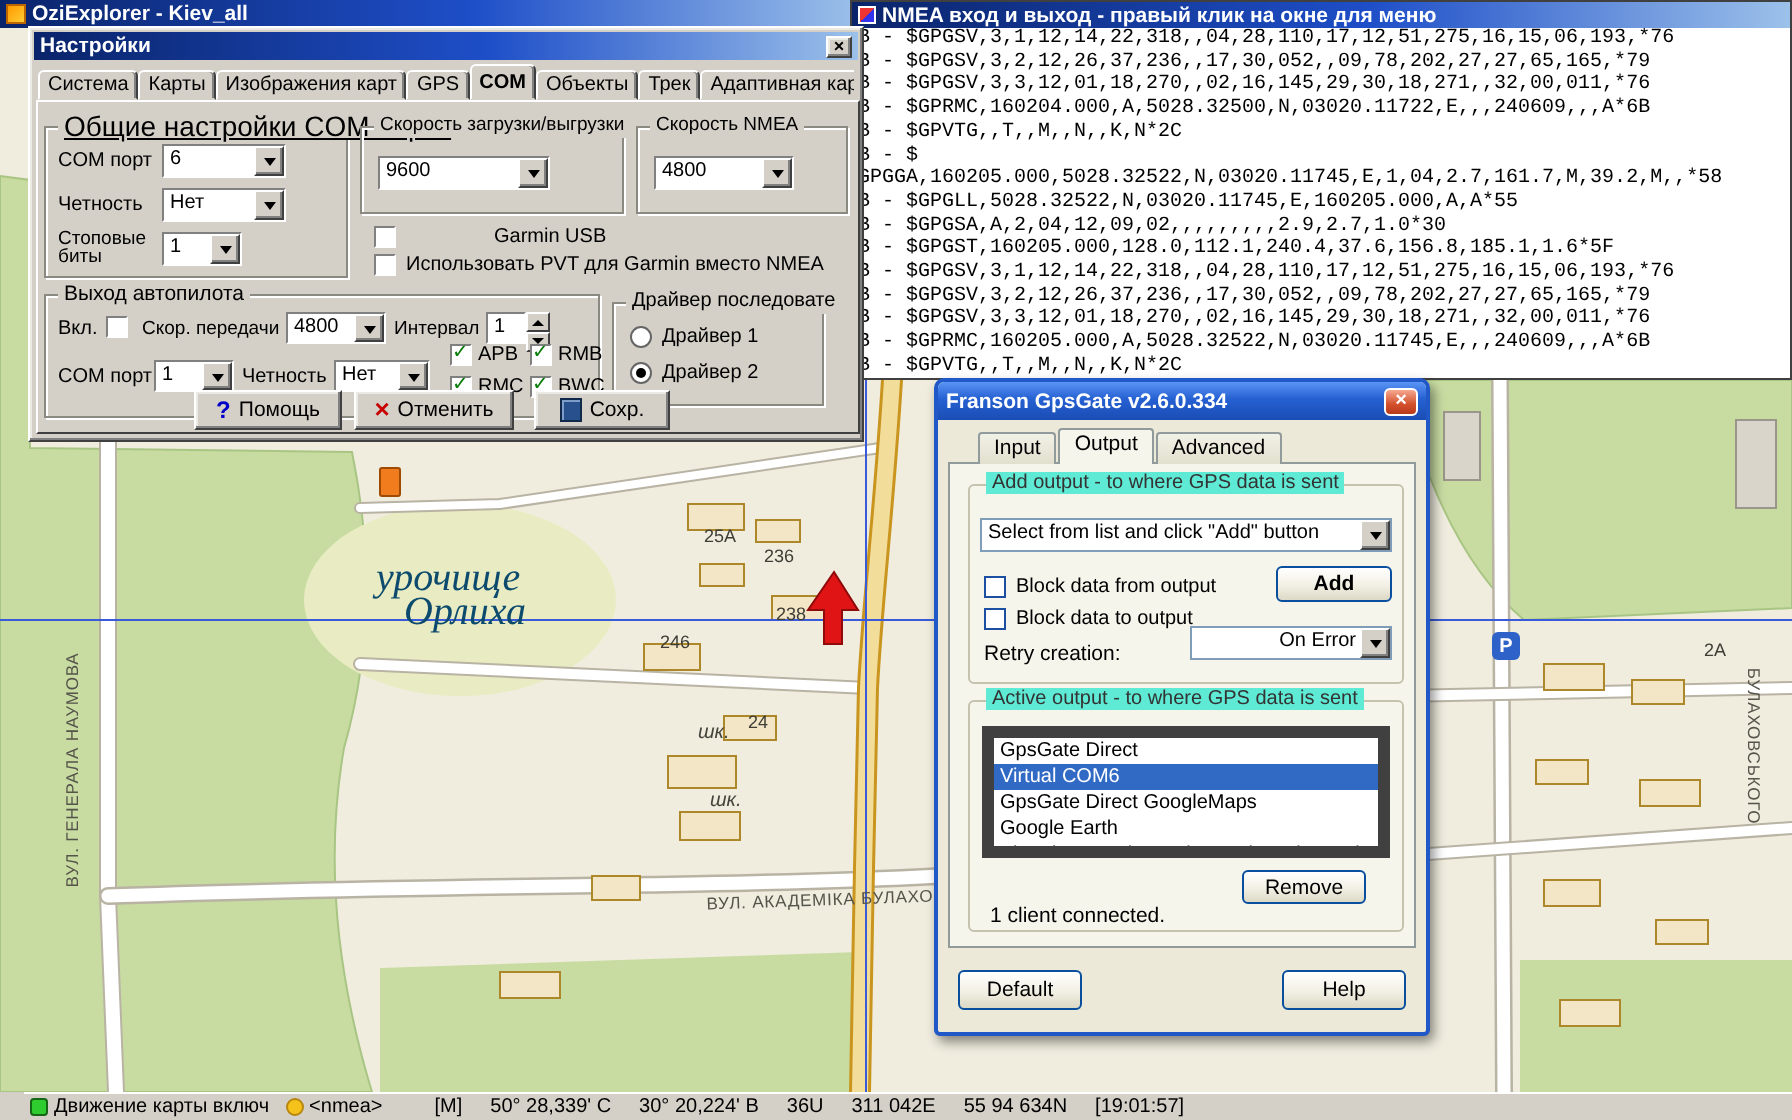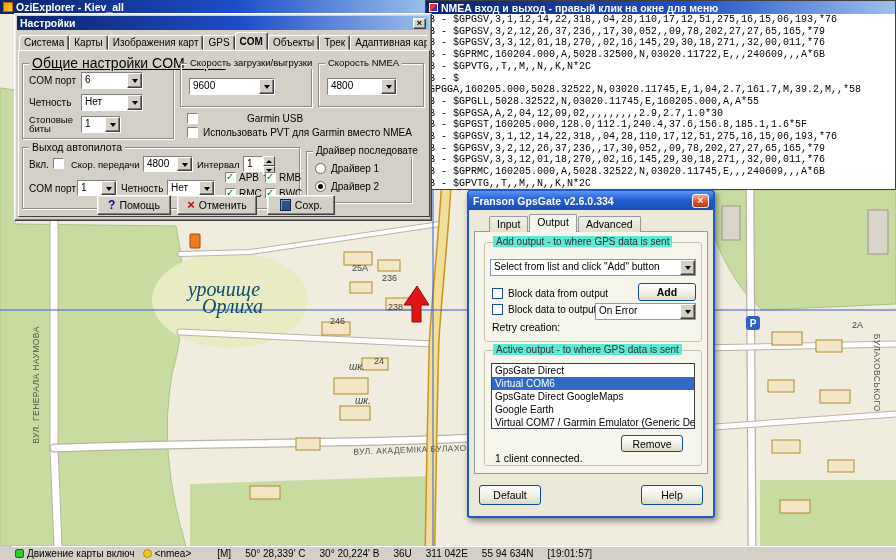--- a/index.html
+++ b/index.html
@@ -352,31 +352,31 @@
             </span>
         </div>
         <button class="xp-btn abs" style="left:153px;top:40px;width:58px;height:18px;font-weight:bold;">
             <span>Add</span>
           </button>
         <span class="xp-cbx" style="left:7px;top:45px;"></span>
         <span class="lbl lbl-sm" style="left:23px;top:45px;">Block data from output</span>
         <span class="xp-cbx" style="left:7px;top:61px;"></span>
         <span class="lbl lbl-sm" style="left:23px;top:61px;">Block data to output</span>
         <span class="lbl" style="left:7px;top:78px;">Retry creation:</span>
-        <div class="xp-combo" style="left:110px;top:60px;width:101px;">
+        <div class="xp-combo" style="left:110px;top:70px;width:101px;text-align:right;">
           <span class="combo-val">On Error</span>
           <span class="combo-btn">
               <i class="darr"></i>
             </span>
         </div>
       </div>
 
       <div class="xp-grp" style="left:9px;top:118px;width:218px;height:116px;">
         <span class="xp-grp-cap">Active output - to where GPS data is sent</span>
-        <div class="abs" style="left:6px;top:12px;width:204px;height:66px;background:#fff;border:1px solid #404040;overflow:hidden;">
+        <div class="abs" style="left:6px;top:12px;width:204px;height:66px;background:#fff;border:6px solid #404040;overflow:hidden;">
           <div class="li">GpsGate Direct</div>
           <div class="li sel">Virtual COM6</div>
           <div class="li">GpsGate Direct GoogleMaps</div>
           <div class="li">Google Earth</div>
           <div class="li">Virtual COM7 / Garmin Emulator (Generic Device)</div>
         </div>
         <button class="xp-btn abs" style="left:136px;top:84px;width:62px;height:17px;">
             <span>Remove</span>
           </button>
         <span class="lbl" style="left:10px;top:101px;">1 client connected.</span>

